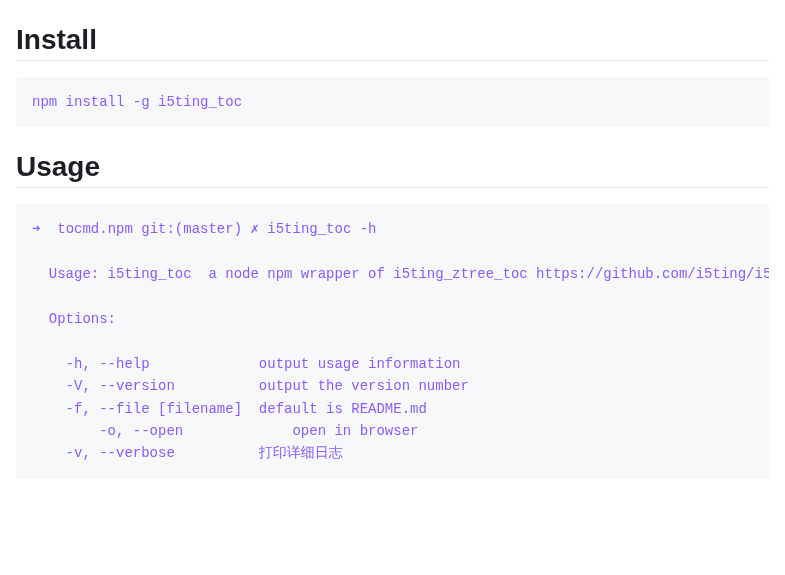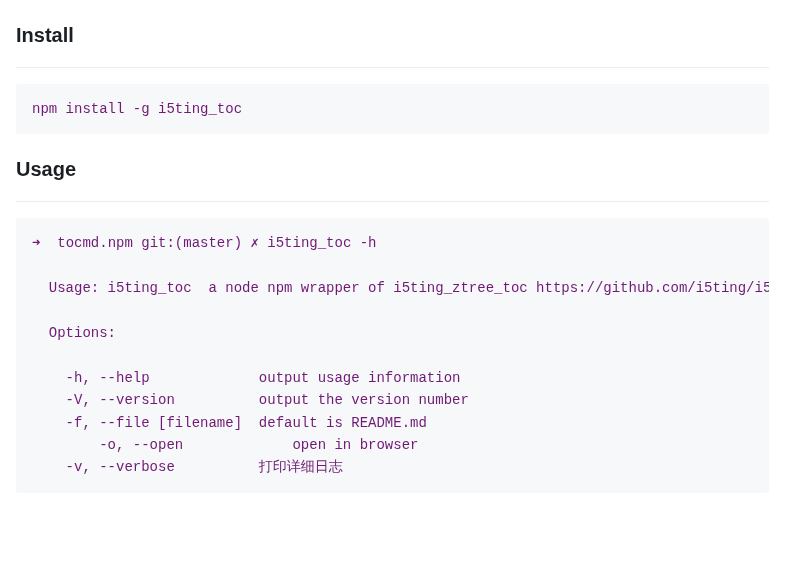--- a/index.html
+++ b/index.html
@@ -5,35 +5,35 @@
   * { box-sizing: border-box; }
   body {
     margin: 0;
     padding: 0 16px;
     font-family: -apple-system, BlinkMacSystemFont, "Segoe UI", Helvetica, Arial, sans-serif;
     color: #24292e;
     background: #fff;
     width: 785px;
   }
   h2 {
-    font-size: 20px;
+    font-size: 28px;
     font-weight: 600;
     margin: 24px 0 16px 0;
-    padding-bottom: 20px;
+    padding-bottom: 4px;
     border-bottom: 1px solid #eaecef;
     color: #1b1f23;
   }
   pre {
     background: #f6f8fa;
     padding: 14px 16px;
     border-radius: 3px;
     font-family: SFMono-Regular, Consolas, "Liberation Mono", Menlo, monospace;
     font-size: 14px;
     line-height: 1.6;
-    color: #701a75;
+    color: #8b5cf6;
     overflow-x: auto;
     margin: 0 0 16px 0;
     white-space: pre;
   }
   pre::-webkit-scrollbar { height: 10px; }
   pre::-webkit-scrollbar-track { background: #f6f8fa; }
   pre::-webkit-scrollbar-thumb { background: #c0c0c0; }
 </style>
 </head>
 <body>

